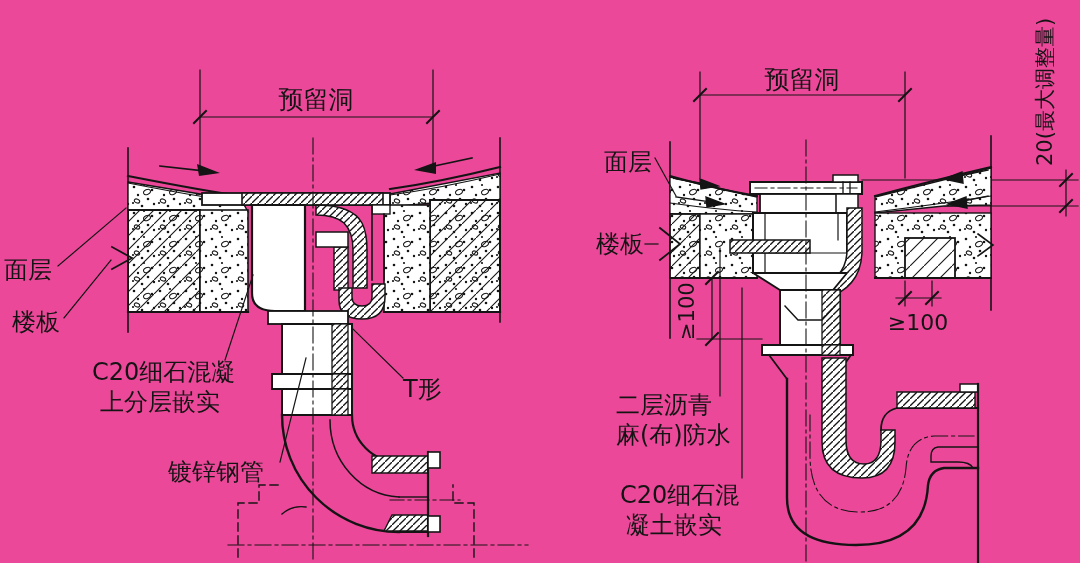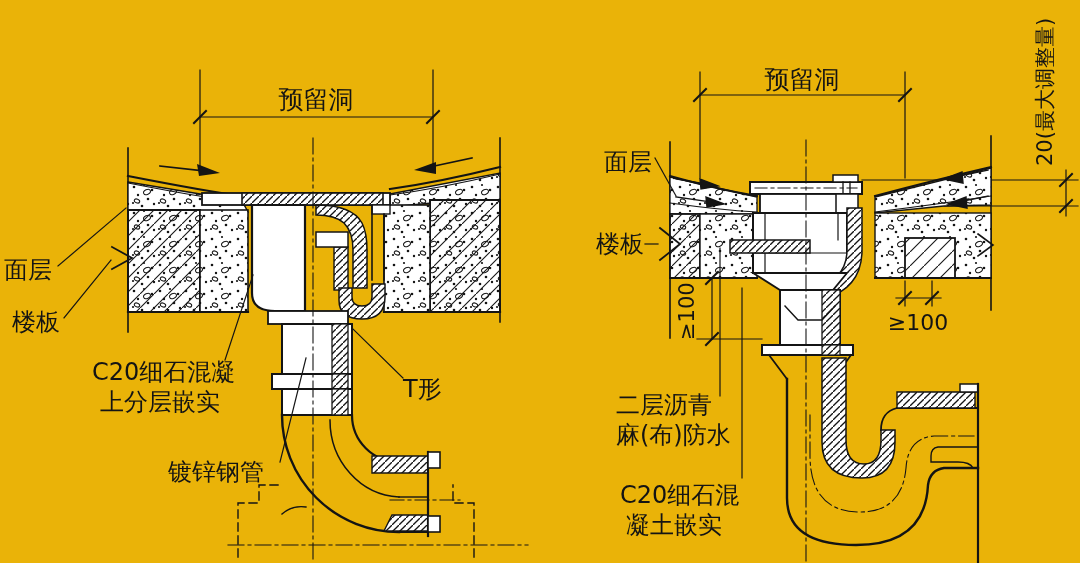--- a/index.html
+++ b/index.html
@@ -1,16 +1,16 @@
 <!DOCTYPE html>
 <html><head>
 <meta charset="utf-8">
 <style>
   html,body{margin:0;padding:0;background:#ffffff;}
-  .stage{position:relative;width:1080px;height:563px;background:#eab308;overflow:hidden;}
+  .stage{position:relative;width:1080px;height:563px;background:#ec4899;overflow:hidden;}
   svg{display:block;}
   text{fill:#141414;font-family:"DejaVu Sans",sans-serif;}
   .lbl{font-size:24px;}
   .lbl-s{font-size:22px;}
   .dim{font-size:25px;}
 </style>
 </head>
 <body>
 
 <div class="stage">

